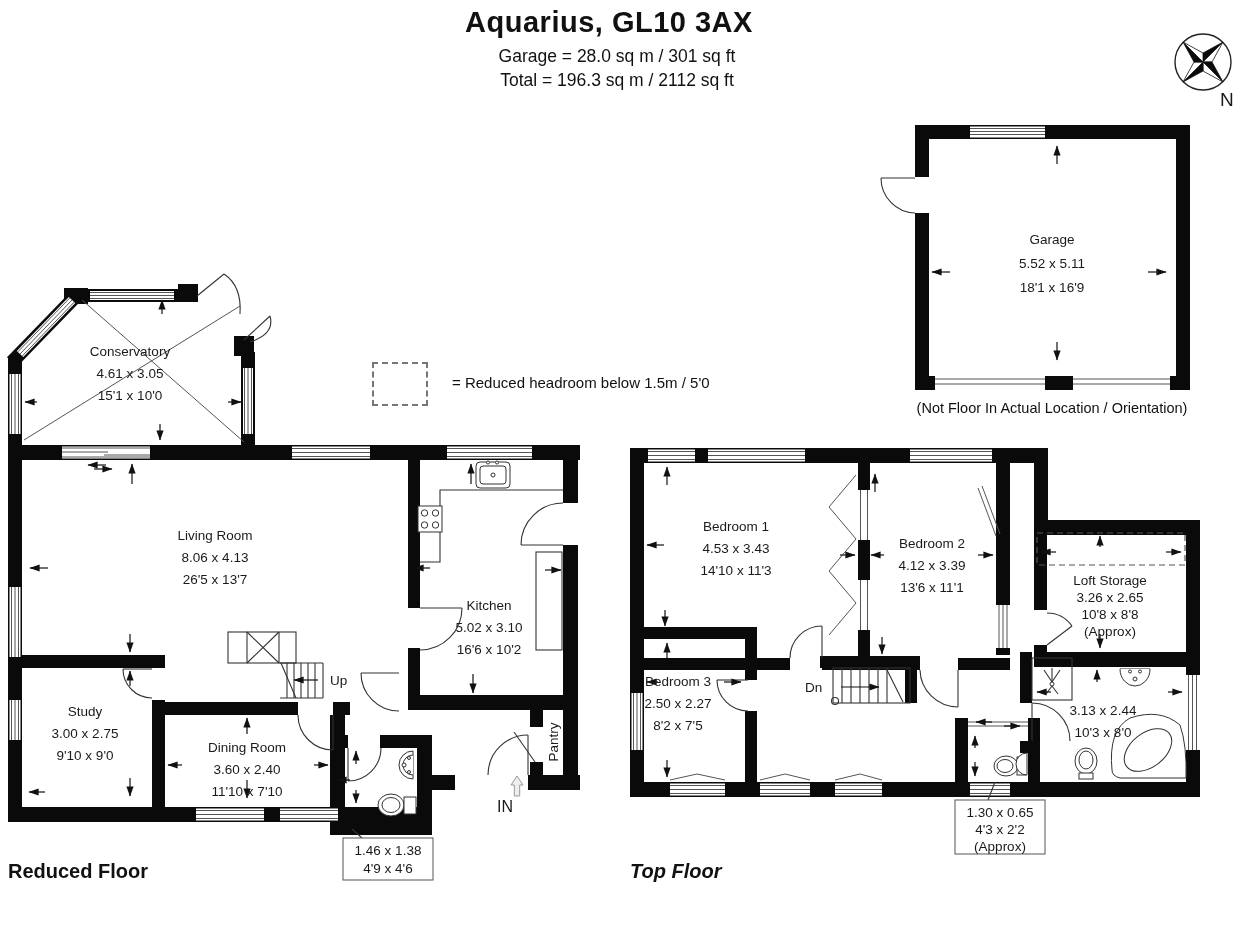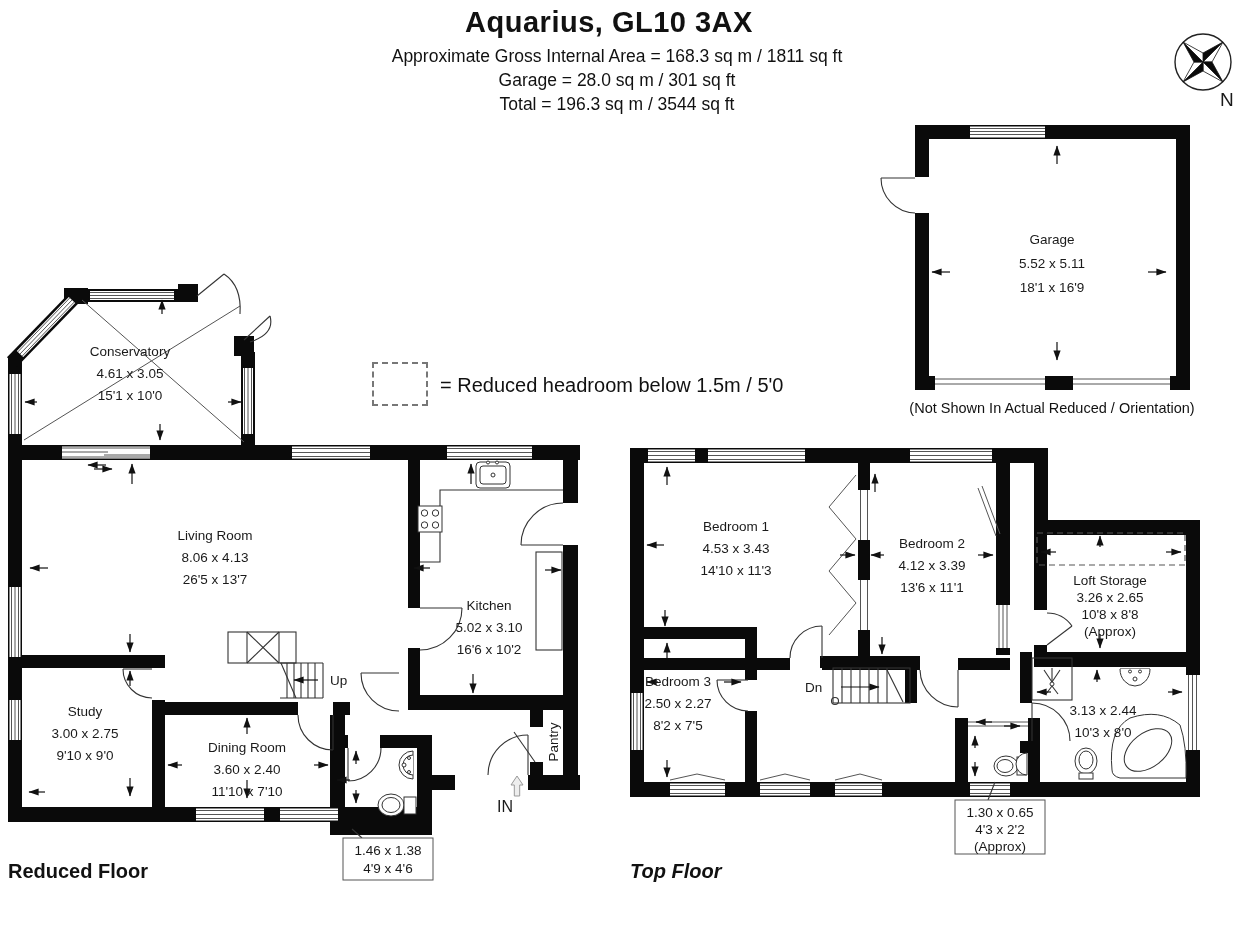--- a/index.html
+++ b/index.html
@@ -6,42 +6,41 @@
   .canvas{position:relative;width:1234px;height:951px;background:#fff;overflow:hidden;
           font-family:"Liberation Sans",sans-serif;color:#111;}
   .abs{position:absolute;}
   .ctr{text-align:center;}
   .title{left:0;top:6px;width:1218px;font-size:29px;font-weight:bold;letter-spacing:.5px;}
   .sub{left:0;top:44px;width:1234px;font-size:17.5px;line-height:24px;}
   .floorlabel{font-size:20px;font-weight:bold;}
   .footer{left:0;top:897px;width:1234px;font-size:16px;line-height:23px;}
   .caption{font-size:14.5px;}
   .legendbox{width:52px;height:40px;border:2px dashed #777;background:#fff;}
-  .legendtxt{font-size:20px;}
+  .legendtxt{font-size:15px;margin-left:12px;}
   svg{position:absolute;overflow:visible;}
   svg text{fill:#1a1a1a;font-family:"Liberation Sans",sans-serif;font-size:13.5px;}
   .rl{text-anchor:middle;}
   .wall{fill:#0a0a0a;}
   .thin{stroke:#333;stroke-width:1.1;fill:none;}
   .glz{stroke:#555;stroke-width:1;fill:none;}
   .zig{stroke:#555;stroke-width:1;fill:none;}
   .dim{stroke:#111;stroke-width:1.2;fill:none;}
   .dash{stroke:#555;stroke-width:1.2;fill:none;stroke-dasharray:6 4;}
   .fx{stroke:#333;stroke-width:1;fill:#fff;}
 </style>
 </head>
 <body>
 
 <div class="canvas">
 
   <div class="abs ctr title">Aquarius, GL10 3AX</div>
   <div class="abs ctr sub">
-    <div>Approximate Gross Internal Area = 168.3 sq m / 1811 sq ft</div>
     <div>Garage = 28.0 sq m / 301 sq ft</div>
-    <div>Total = 196.3 sq m / 3544 sq ft</div>
+    <div>Total = 196.3 sq m / 2112 sq ft</div>
   </div>
 
   <svg class="abs" style="left:1170px;top:24px;" width="70" height="88" viewBox="0 0 70 88">
     <circle cx="33" cy="38" r="28" fill="none" stroke="#222" stroke-width="1.4"></circle>
     <g stroke="#111" stroke-width="0.8">
       <polygon points="33,38 53,18 33,29" fill="#0a0a0a"></polygon>
       <polygon points="33,38 53,18 42,38" fill="#fff"></polygon>
       <polygon points="33,38 53,58 42,38" fill="#0a0a0a"></polygon>
       <polygon points="33,38 53,58 33,47" fill="#fff"></polygon>
       <polygon points="33,38 13,58 33,47" fill="#0a0a0a"></polygon>
@@ -86,21 +85,21 @@
     <g>
       <line class="dim" x1="187" y1="52" x2="187" y2="34" marker-end="url(#ah-ga)"></line>
       <line class="dim" x1="187" y1="230" x2="187" y2="248" marker-end="url(#ah-ga)"></line>
       <line class="dim" x1="80" y1="160" x2="62" y2="160" marker-end="url(#ah-ga)"></line>
       <line class="dim" x1="278" y1="160" x2="296" y2="160" marker-end="url(#ah-ga)"></line>
     </g>
     <text class="rl" x="182" y="132">Garage</text>
     <text class="rl" x="182" y="156">5.52 x 5.11</text>
     <text class="rl" x="182" y="180">18'1 x 16'9</text>
   </svg>
-  <div class="abs ctr caption" style="left:878px;top:400px;width:348px;">(Not Shown In Actual Reduced / Orientation)</div>
+  <div class="abs ctr caption" style="left:878px;top:400px;width:348px;">(Not Floor In Actual Location / Orientation)</div>
 
   <div class="abs legendbox" style="left:372px;top:362px;"></div>
   <div class="abs legendtxt" style="left:440px;top:374px;">= Reduced headroom below 1.5m / 5'0</div>
 
   <svg class="abs" style="left:0;top:272px;" width="612" height="612" viewBox="0 0 612 612">
     <defs>
       <marker id="ah-g" markerWidth="10" markerHeight="8" refX="8.5" refY="3.5" orient="auto">
         <path d="M0.5,0.5 L9,3.5 L0.5,6.5 Z" fill="#111"></path>
       </marker>
     </defs>

